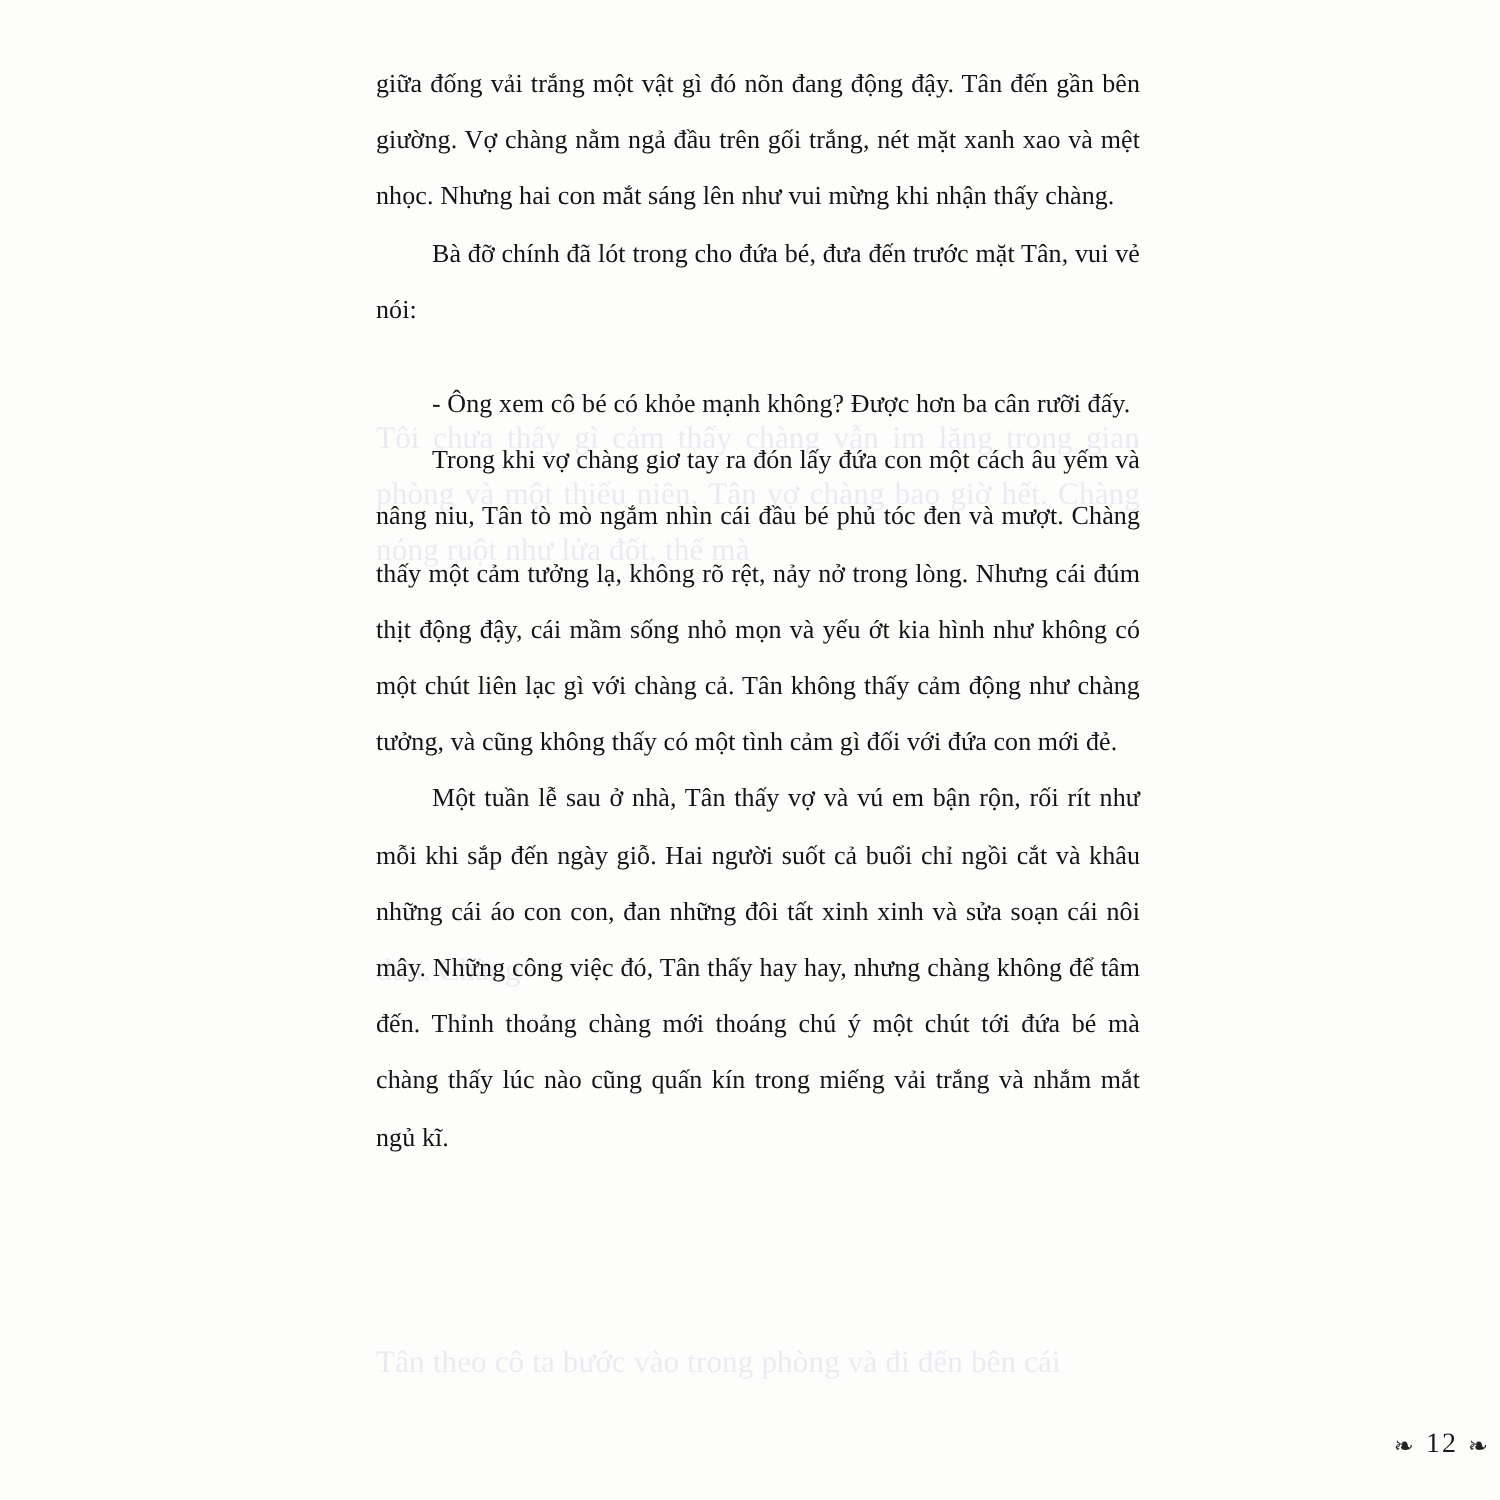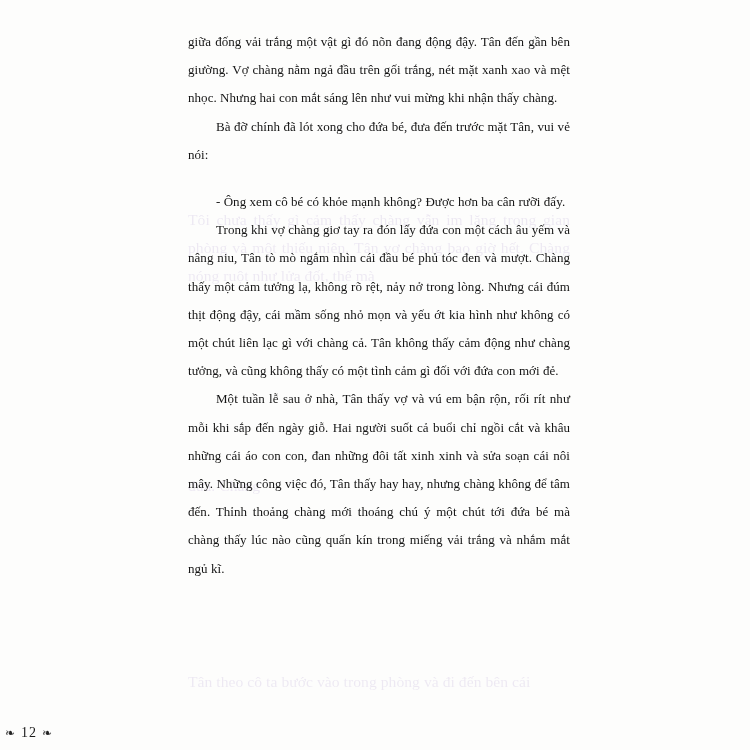--- a/index.html
+++ b/index.html
@@ -55,25 +55,24 @@
     letter-spacing: 0.05px;
   }
   .ghost-1 { top: 206px; }
   .ghost-2 { top: 472px; }
   .ghost-3 { top: 668px; }
   .footer {
     position: absolute;
     left: 0;
     right: 0;
     top: 714px;
-    text-align: left;
+    text-align: right;
     font-size: 13px;
     color: #1a1a1a;
     letter-spacing: 1px;
-    margin-top: 10px;
   }
   .footer .orn {
     font-size: 12px;
     color: #222;
     vertical-align: middle;
     margin: 0 5px;
   }
   .footer .pgnum {
     vertical-align: middle;
     font-size: 14px;
@@ -83,21 +82,21 @@
 <body>
 
 <div class="page">
 
   <div class="ghost ghost-1">Tôi chưa thấy gì cảm thấy chàng vẫn im lặng trong gian phòng và một thiếu niên. Tân vợ chàng bao giờ hết. Chàng nóng ruột như lửa đốt, thế mà</div>
   <div class="ghost ghost-2">đứa. Chàng</div>
   <div class="ghost ghost-3">Tân theo cô ta bước vào trong phòng và đi đến bên cái</div>
 
   <div class="text-column">
     <p class="para no-indent">giữa đống vải trắng một vật gì đó nõn đang động đậy. Tân đến gần bên giường. Vợ chàng nằm ngả đầu trên gối trắng, nét mặt xanh xao và mệt nhọc. Nhưng hai con mắt sáng lên như vui mừng khi nhận thấy chàng.</p>
-    <p class="para">Bà đỡ chính đã lót xong cho đứa bé, đưa đến trước mặt Tân, vui vẻ nói:</p>
+    <p class="para">Bà đỡ chính đã lót trong cho đứa bé, đưa đến trước mặt Tân, vui vẻ nói:</p>
     <p class="para dialogue">- Ông xem cô bé có khỏe mạnh không? Được hơn ba cân rưỡi đấy.</p>
     <p class="para">Trong khi vợ chàng giơ tay ra đón lấy đứa con một cách âu yếm và nâng niu, Tân tò mò ngắm nhìn cái đầu bé phủ tóc đen và mượt. Chàng thấy một cảm tưởng lạ, không rõ rệt, nảy nở trong lòng. Nhưng cái đúm thịt động đậy, cái mầm sống nhỏ mọn và yếu ớt kia hình như không có một chút liên lạc gì với chàng cả. Tân không thấy cảm động như chàng tưởng, và cũng không thấy có một tình cảm gì đối với đứa con mới đẻ.</p>
     <p class="para">Một tuần lễ sau ở nhà, Tân thấy vợ và vú em bận rộn, rối rít như mỗi khi sắp đến ngày giỗ. Hai người suốt cả buổi chỉ ngồi cắt và khâu những cái áo con con, đan những đôi tất xinh xinh và sửa soạn cái nôi mây. Những công việc đó, Tân thấy hay hay, nhưng chàng không để tâm đến. Thỉnh thoảng chàng mới thoáng chú ý một chút tới đứa bé mà chàng thấy lúc nào cũng quấn kín trong miếng vải trắng và nhắm mắt ngủ kĩ.</p>
 
   </div>
 
   <div class="footer">
     <span class="orn">❧</span><span class="pgnum">12</span><span class="orn">❧</span>
   </div>
 

